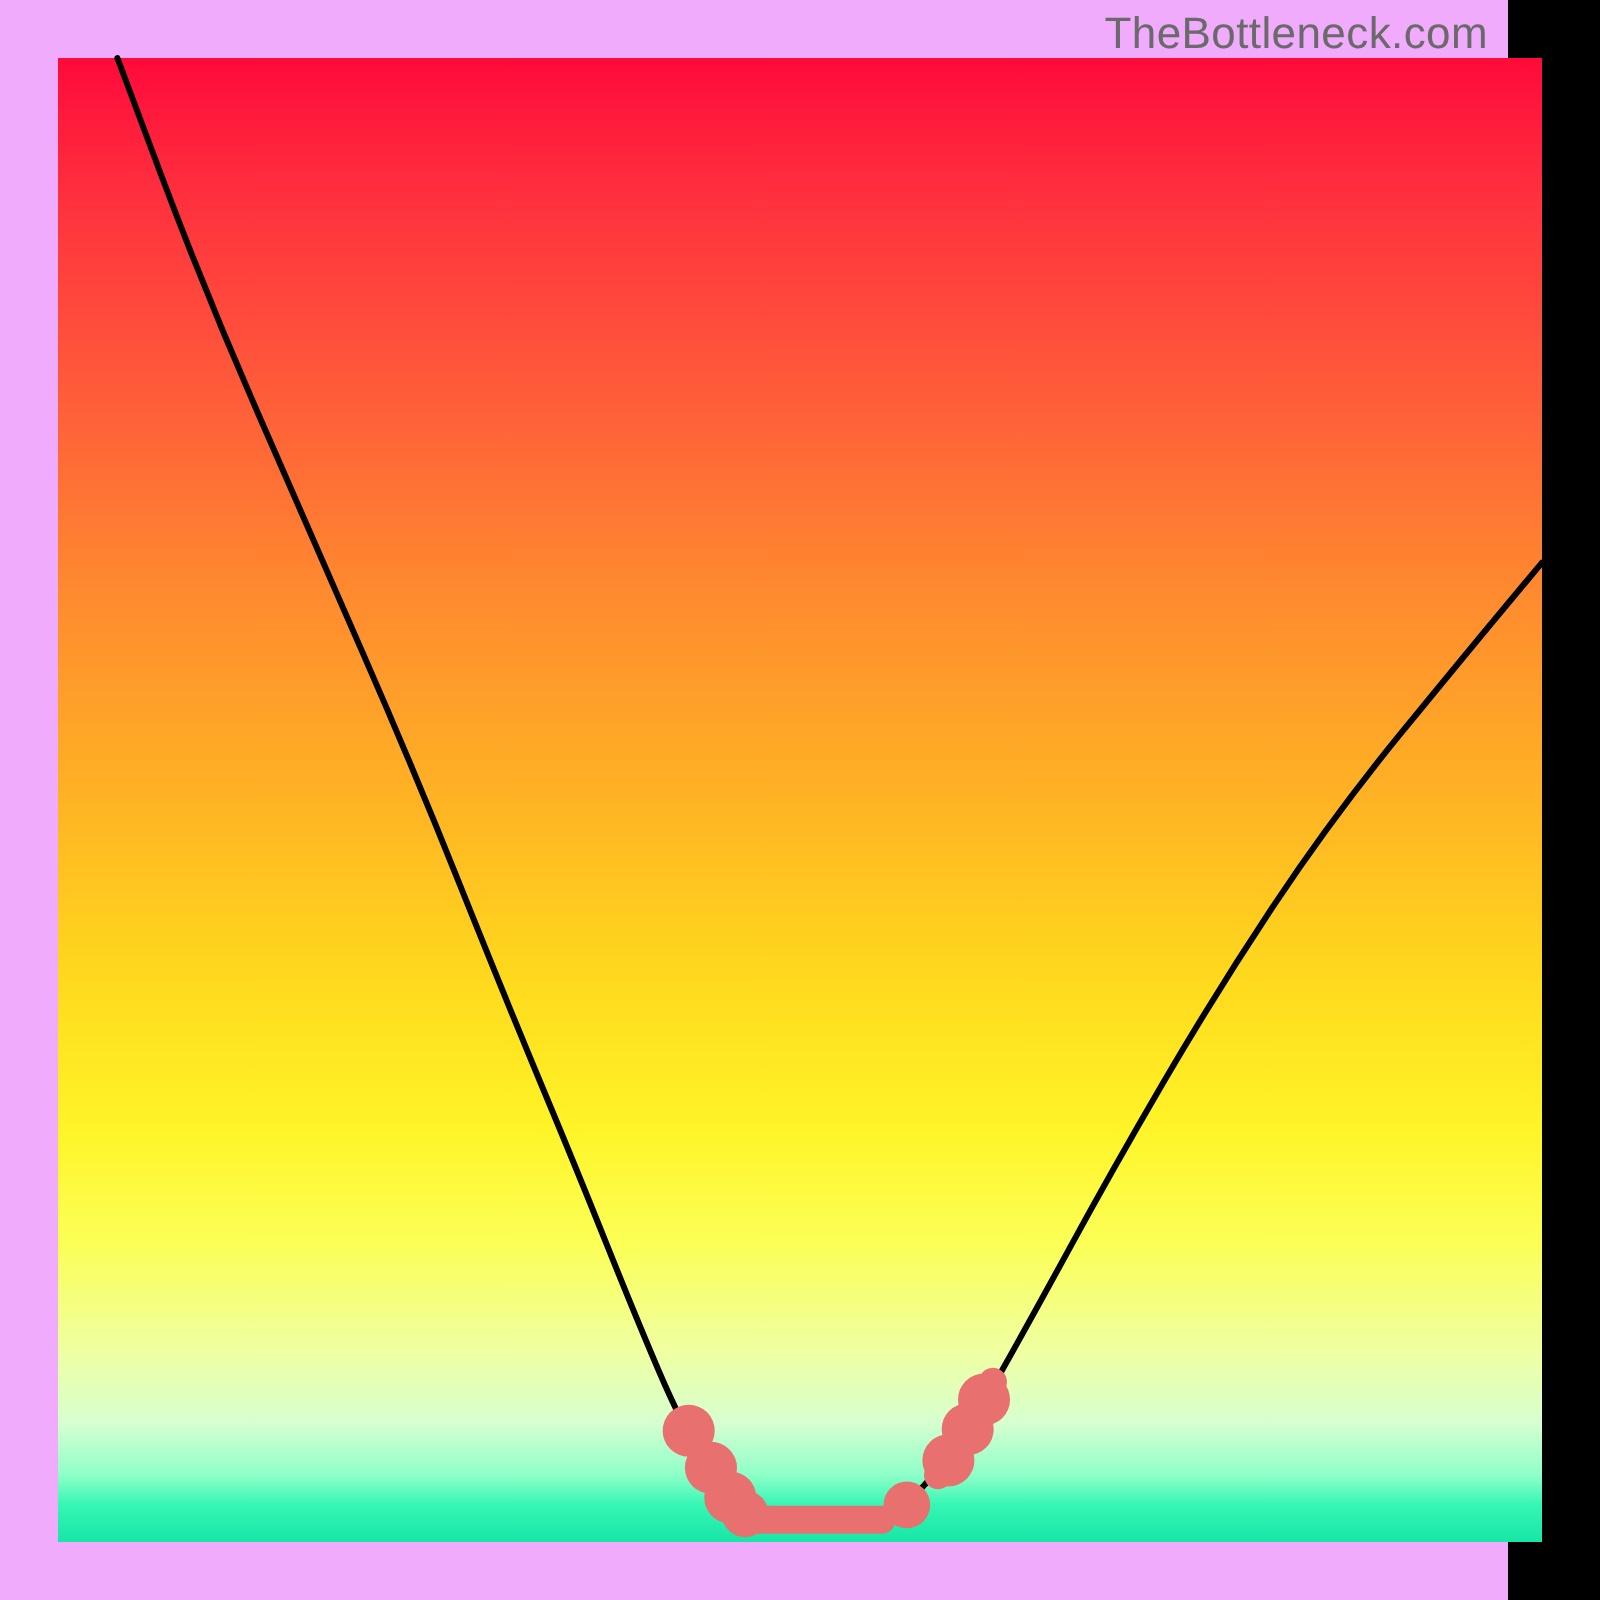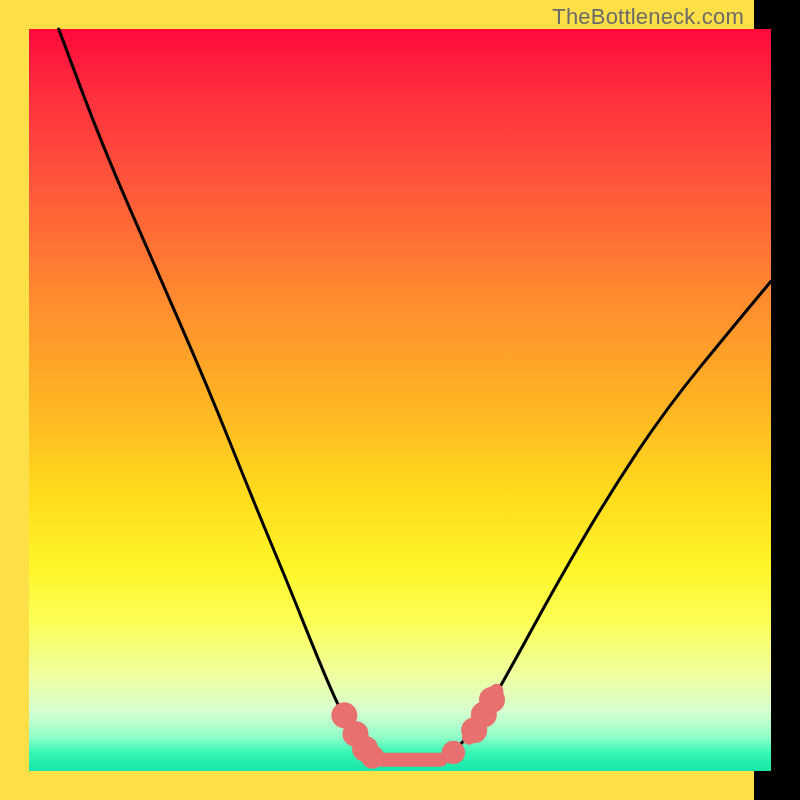--- a/index.html
+++ b/index.html
@@ -8,21 +8,21 @@
     width: 800px;
     height: 800px;
     background: #000;
     overflow: hidden;
     font-family: Arial, Helvetica, sans-serif;
   }
   .frame {
     position: relative;
     width: 754px;
     height: 800px;
-    background: #fde047;
+    background: #f0abfc;
   }
   .plot {
     position: absolute;
     left: 29px;
     top: 29px;
     width: 742px;
     height: 742px;
     
     background: linear-gradient(
       to bottom,

